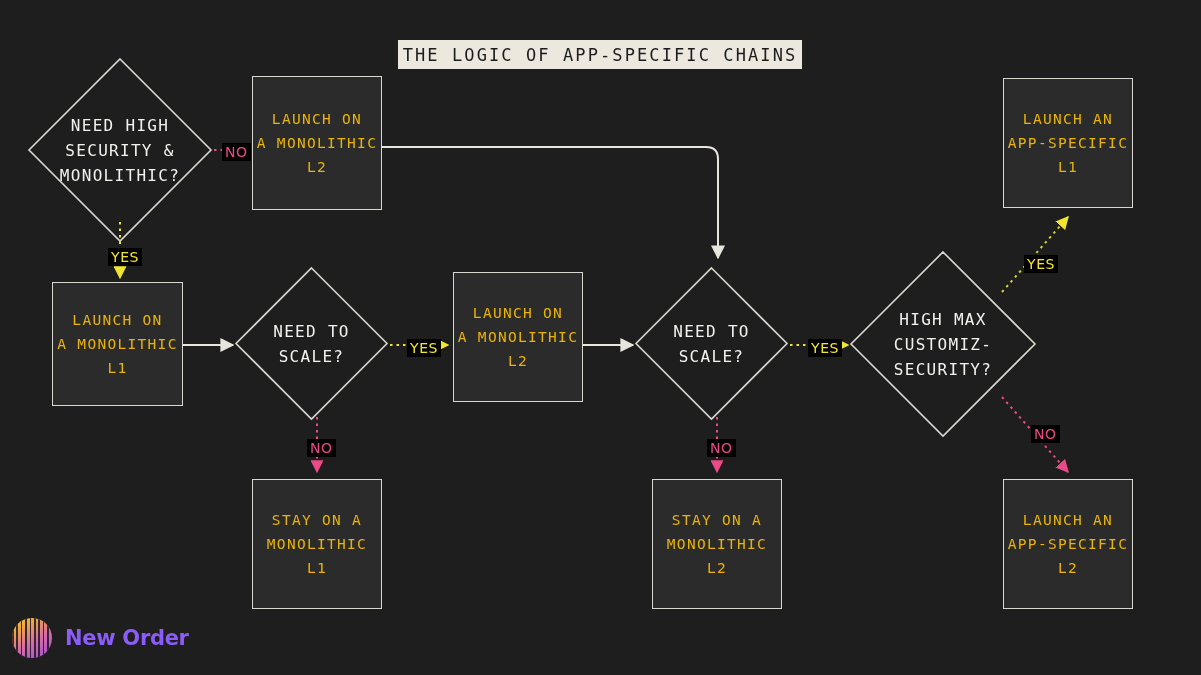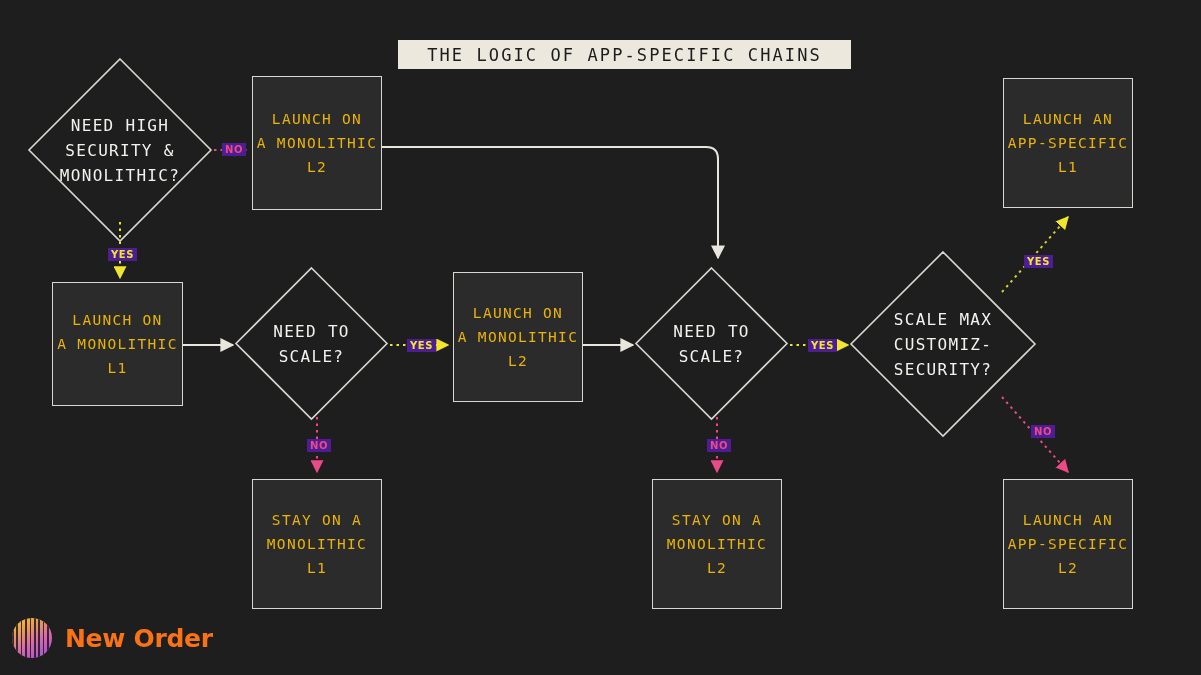--- a/index.html
+++ b/index.html
@@ -20,21 +20,21 @@
     left: 0; top: 0;
     width: 1201px;
     height: 675px;
     pointer-events: none;
   }
   
   .title-banner {
     position: absolute;
     left: 398px;
     top: 40px;
-    width: 453px;
+    width: 404px;
     height: 29px;
     background: #ece8de;
     color: #1c1c1c;
     font-family: "DejaVu Sans Mono", "Liberation Mono", monospace;
     font-size: 17px;
     letter-spacing: 2.1px;
     display: flex;
     align-items: center;
     justify-content: center;
     white-space: nowrap;
@@ -81,24 +81,24 @@
     font-size: 16px;
     letter-spacing: 1.3px;
     line-height: 25px;
     text-align: center;
   }
   .diamond-label .ln { white-space: nowrap; }
   
   .edge-label {
     position: absolute;
     font-family: "DejaVu Sans", "Liberation Sans", sans-serif;
-    font-size: 10px;
-    font-weight: bold;
+    font-size: 14px;
+    font-weight: normal;
     letter-spacing: 0.6px;
-    background: #4c1d95;
+    background: #000000;
     padding: 1px 3px;
     white-space: nowrap;
   }
   .lbl-yes { color: #f2e52e; }
   .lbl-no  { color: #ec4a86; }
   
   .logo-row {
     position: absolute;
     left: 12px;
     top: 618px;
@@ -119,23 +119,23 @@
     left: 0; top: 0; right: 0; bottom: 0;
     background: repeating-linear-gradient(
       to right,
       rgba(30,26,40,0.88) 0px,
       rgba(30,26,40,0.88) 1.6px,
       rgba(255,255,255,0) 1.6px,
       rgba(255,255,255,0) 4.4px
     );
   }
   .logo-text {
-    color: #f97316;
+    color: #8b5cf6;
     font-family: "DejaVu Sans", "Liberation Sans", sans-serif;
-    font-size: 25px;
+    font-size: 21px;
     font-weight: bold;
     letter-spacing: -0.3px;
   }
 </style>
 </head>
 <body>
 
 <div id="canvas">
 
   <svg id="wires" viewBox="0 0 1201 675">
@@ -229,21 +229,21 @@
       <span class="ln">NEED TO</span>
       <span class="ln">SCALE?</span>
     </div>
   </div>
 
   <div class="diamond-wrap" style="left:848px; top:249px; width:190px; height:190px;">
     <svg class="diamond-shape" viewBox="0 0 190 190">
       <polygon points="95,3 187,95 95,187 3,95" fill="none" stroke="#d8d8d0" stroke-width="1.6"></polygon>
     </svg>
     <div class="diamond-label">
-      <span class="ln">SCALE MAX</span>
+      <span class="ln">HIGH MAX</span>
       <span class="ln">CUSTOMIZ-</span>
       <span class="ln">SECURITY?</span>
     </div>
   </div>
 
   <div class="node-box" style="left:252px; top:479px; width:130px; height:130px;">
     <span class="ln">STAY ON A</span>
     <span class="ln">MONOLITHIC</span>
     <span class="ln">L1</span>
   </div>

